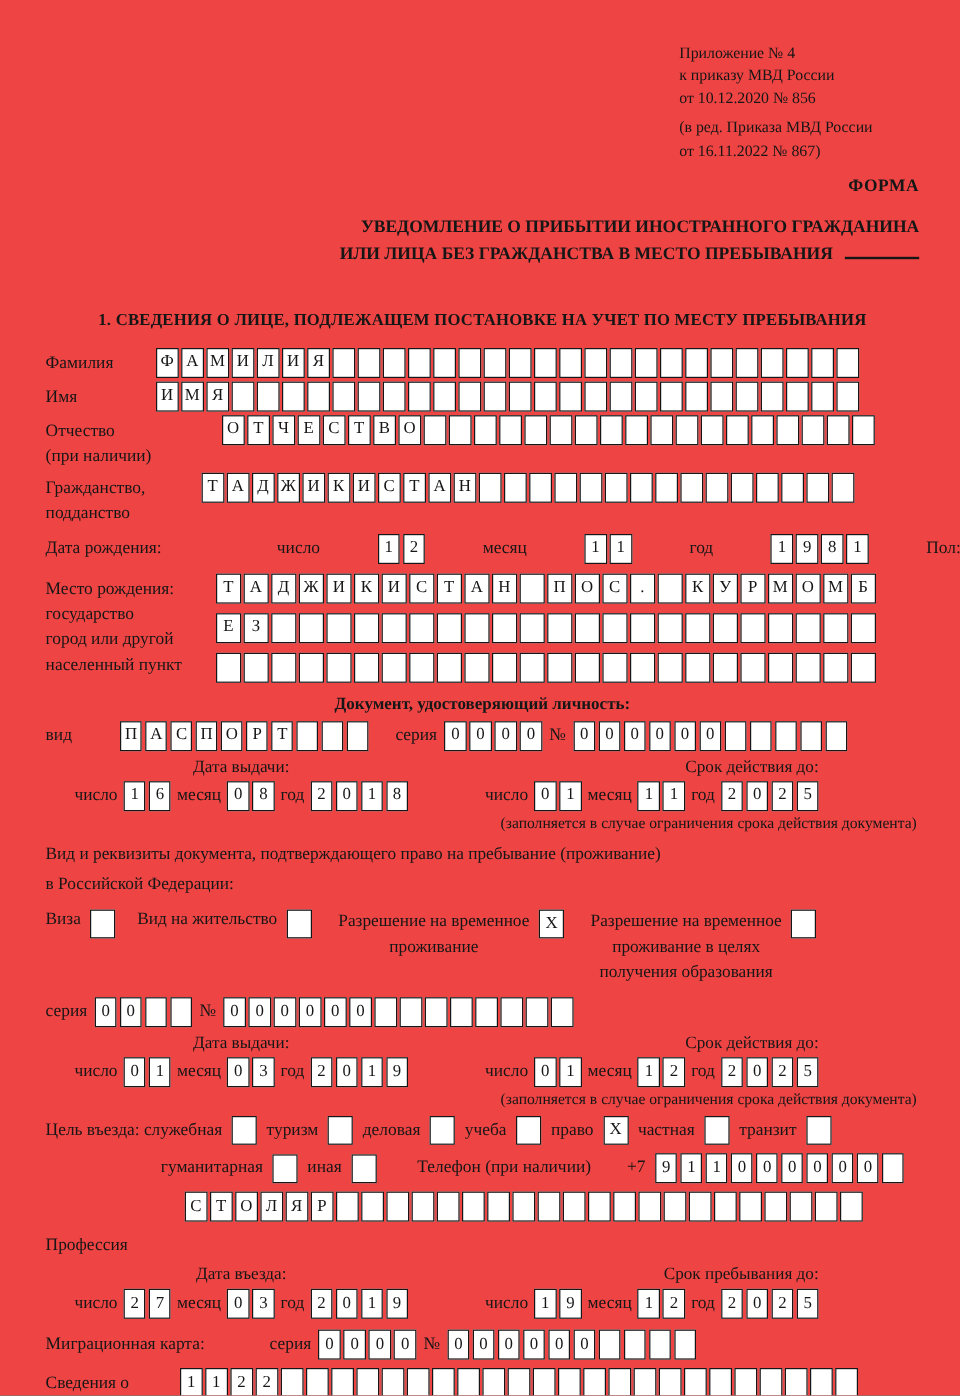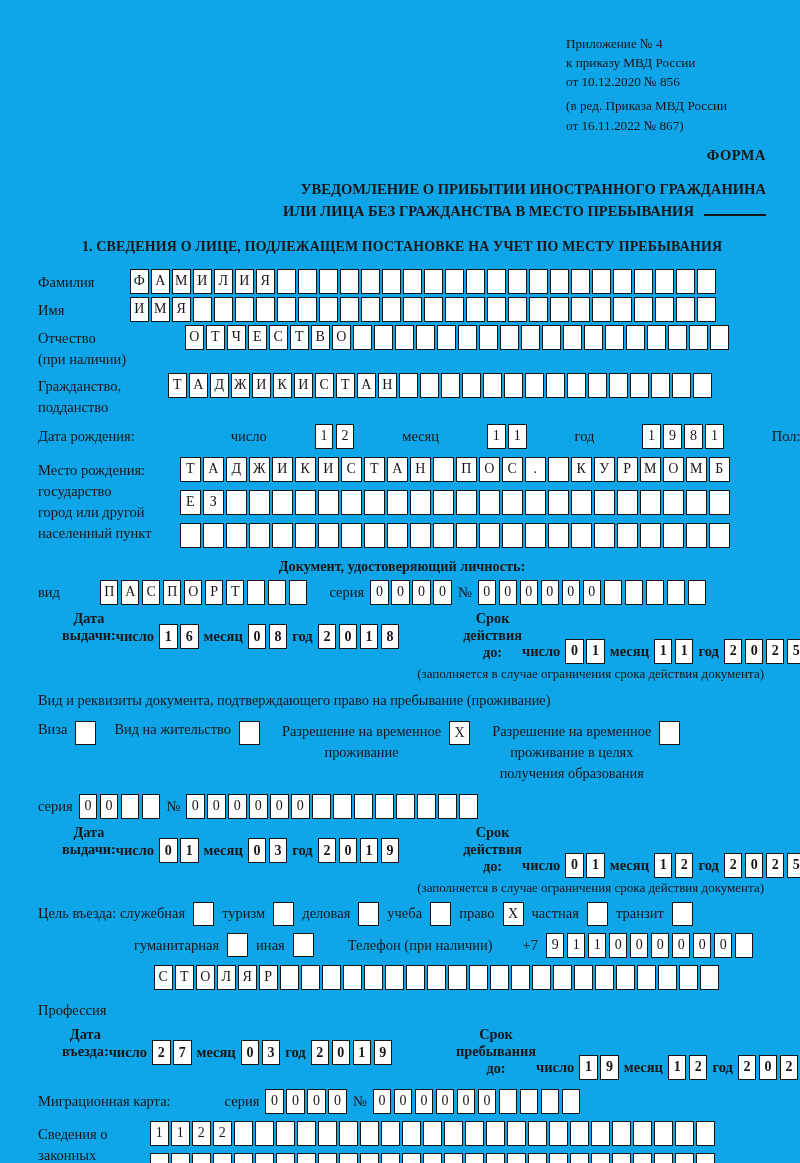--- a/index.html
+++ b/index.html
@@ -1,48 +1,48 @@
 <!DOCTYPE html>
 <html lang="ru"><head>
 <meta charset="utf-8">
 <style>
   html,body{margin:0;padding:0;background:#777;}
   .page{
-    width:800px;height:1163px;margin:0 auto;background:#0ea5e9;color:#161616;
+    width:800px;height:1163px;margin:0 auto;background:#ef4444;color:#161616;
     font-family:"Liberation Serif","DejaVu Serif",serif;
     box-sizing:border-box;padding:34px 34px 16px 38px;position:relative;overflow:hidden;
   }
   
   .hdr-right{width:200px;margin-left:auto;font-size:13.2px;line-height:1.45;}
   .hdr-right .sub{margin-top:5px;}
   .forma{text-align:right;font-weight:bold;font-size:14.5px;margin-top:12px;letter-spacing:.5px;}
   
   .title{ text-align:right;font-weight:bold;font-size:14.6px;line-height:1.55;margin-top:14px;}
   .blank-line{display:inline-block;width:62px;border-bottom:2px solid #161616;height:14px;margin-left:10px;}
-  .sec1{font-weight:bold;font-size:13.9px;text-align:center;margin-top:16px;margin-bottom:14px;letter-spacing:.2px;}
+  .sec1{font-weight:bold;font-size:13.9px;text-align:center;margin-top:36px;margin-bottom:14px;letter-spacing:.2px;}
   
   .frow{display:flex;align-items:flex-start;margin-bottom:3px;}
   .flabel{flex:0 0 auto;font-size:14.5px;padding-top:3px;line-height:1.45;}
   .flabel span{display:block;}
   .w92{width:92px;} .w147{width:147px;} .w130{width:130px;} .w142{width:142px;} .w112{width:112px;}
   .cells{display:flex;gap:2.5px;flex-wrap:nowrap;}
   .cells.stack{flex-direction:column;gap:4px;}
   .cells-row{display:flex;gap:2.5px;margin-bottom:4px;}
   .cell{flex:0 0 auto;width:16.5px;height:23px;border:1.7px solid #161616;display:flex;
         align-items:center;justify-content:center;font-size:14px;line-height:1;background:#fff;}
   .wide .cell{width:18.5px;}
   .cb{flex:0 0 auto;width:19px;height:22px;border:1.9px solid #161616;display:inline-flex;
       align-items:center;justify-content:center;font-size:14px;background:#fff;}
   .inline{display:flex;align-items:center;gap:6px;font-size:14.5px;}
   .gap10{width:10px;} .gap18{width:18px;} .gap28{width:28px;}
   .lbl{font-size:14.5px;white-space:nowrap;}
   .center-bold{text-align:center;font-weight:bold;font-size:14.2px;margin:6px 0 5px 0;}
   
   .dates-pair{display:flex;margin-top:5px;}
-  .dcol{display:flex;flex-direction:row;font-weight:bold;}
+  .dcol{display:flex;flex-direction:column;}
   .dcol .dhead{text-align:center;font-size:14.3px;margin-bottom:3px;}
   .dline{display:flex;align-items:center;gap:5px;font-size:14.5px;}
   .dcol.left{margin-left:24px;}
   .dcol.right{margin-left:64px;align-items:flex-end;}
   .note-right{text-align:right;font-size:13px;margin:2px 2px 6px 0;}
   .plain{font-size:14.4px;line-height:1.75;}
   
   .optband{display:flex;align-items:flex-start;margin:8px 0 10px 0;font-size:14.4px;}
   .opt{display:flex;align-items:flex-start;gap:8px;}
   .opt .txt{text-align:center;line-height:1.45;}
@@ -408,20 +408,21 @@
             <span class="cell">0</span>
             <span class="cell">2</span>
             <span class="cell">5</span>
           </span>
       </div>
     </div>
   </div>
   <div class="note-right">(заполняется в случае ограничения срока действия документа)</div>
 
   <div class="plain">Вид и реквизиты документа, подтверждающего право на пребывание (проживание)</div>
+  <div class="plain">в Российской Федерации:</div>
 
   <div class="optband">
     <div class="opt">
       <span>Виза</span>
       <span class="cb"></span>
     </div>
     <span style="width:18px;"></span>
     <div class="opt">
       <span>Вид на жительство</span>
       <span class="cb"></span>

